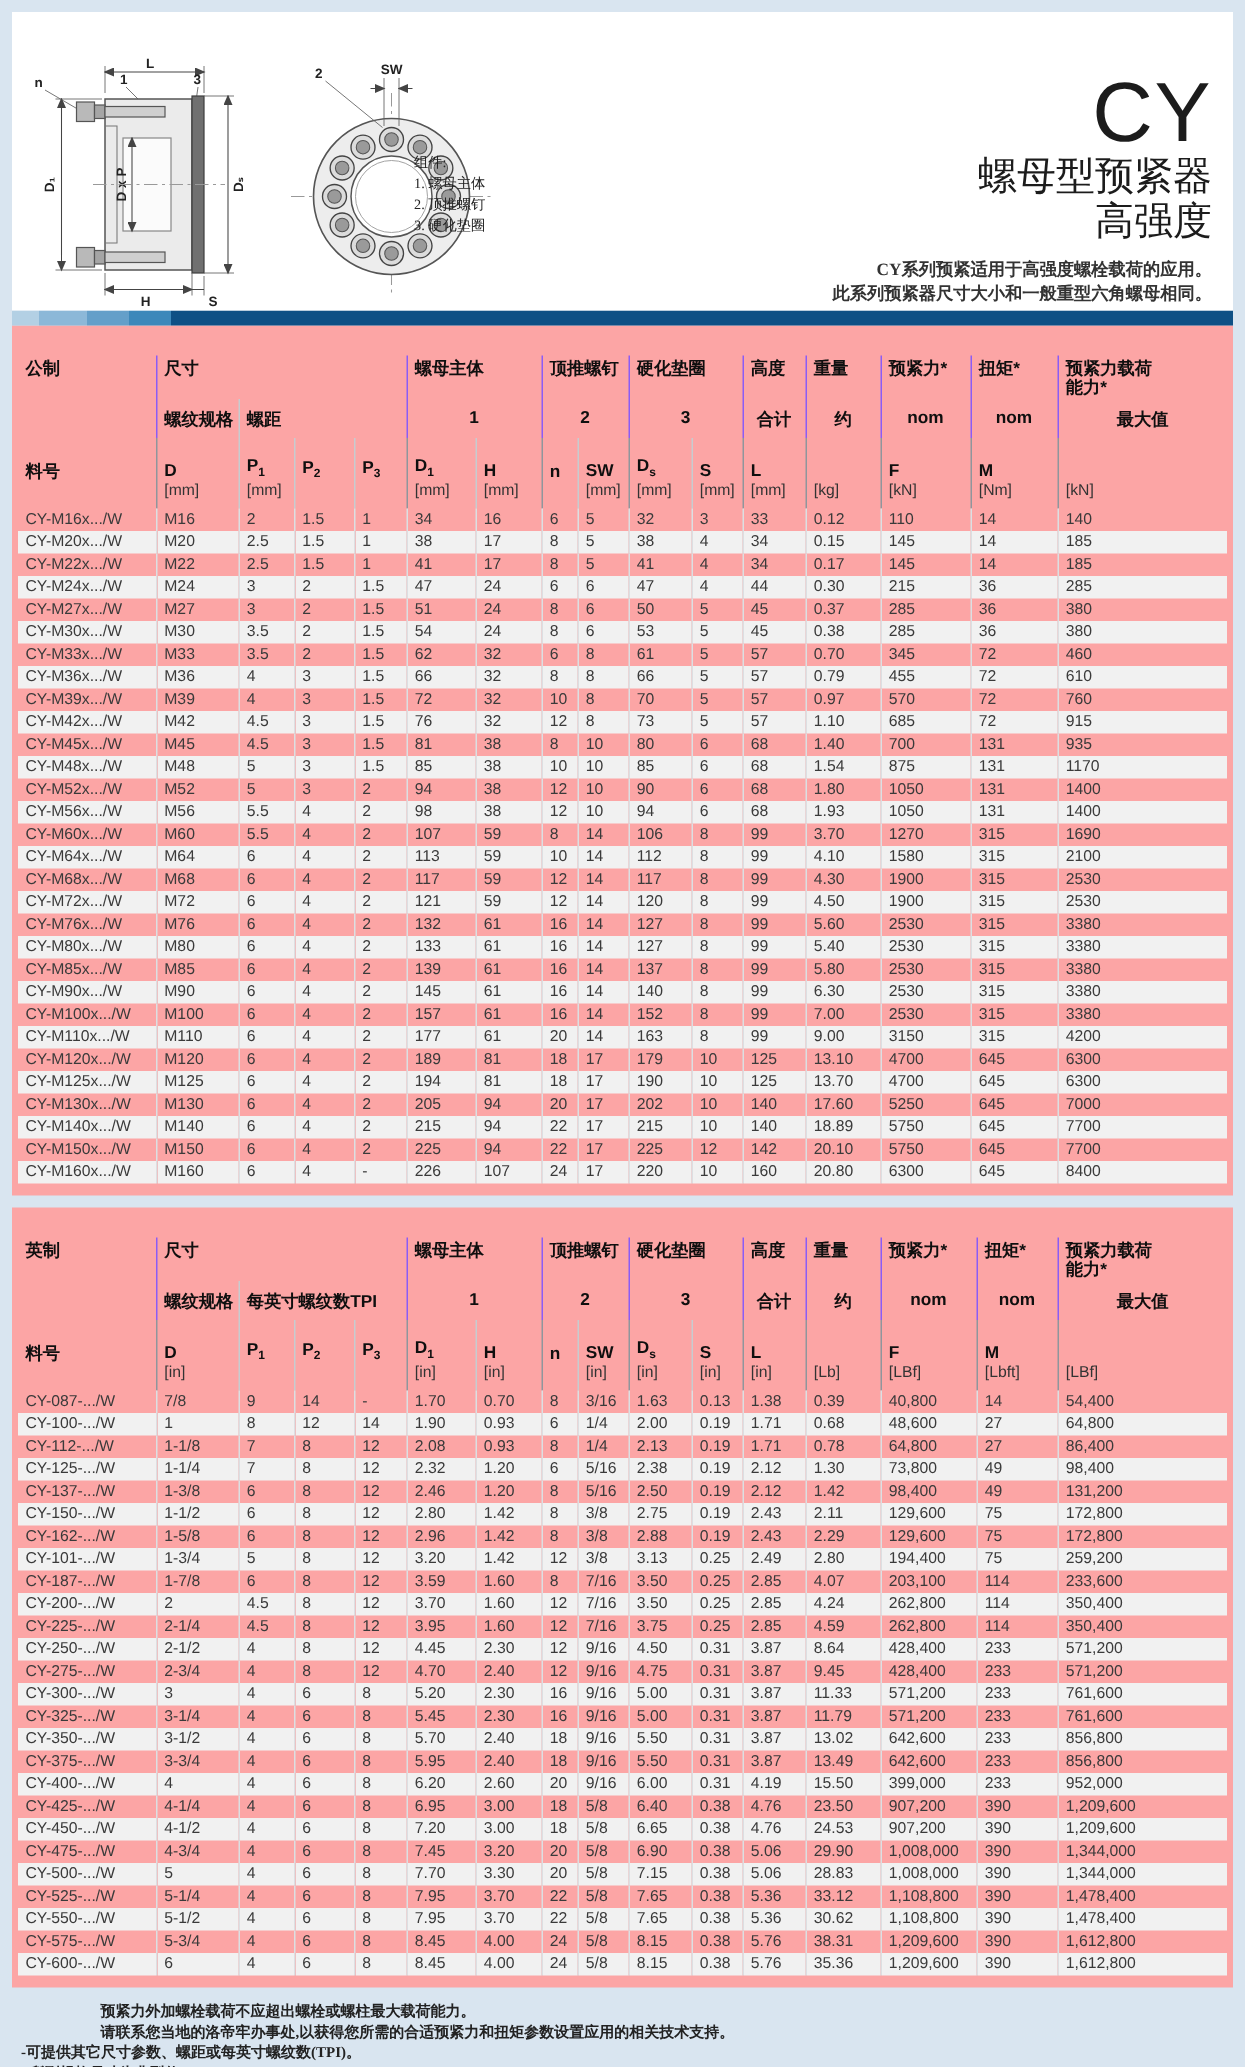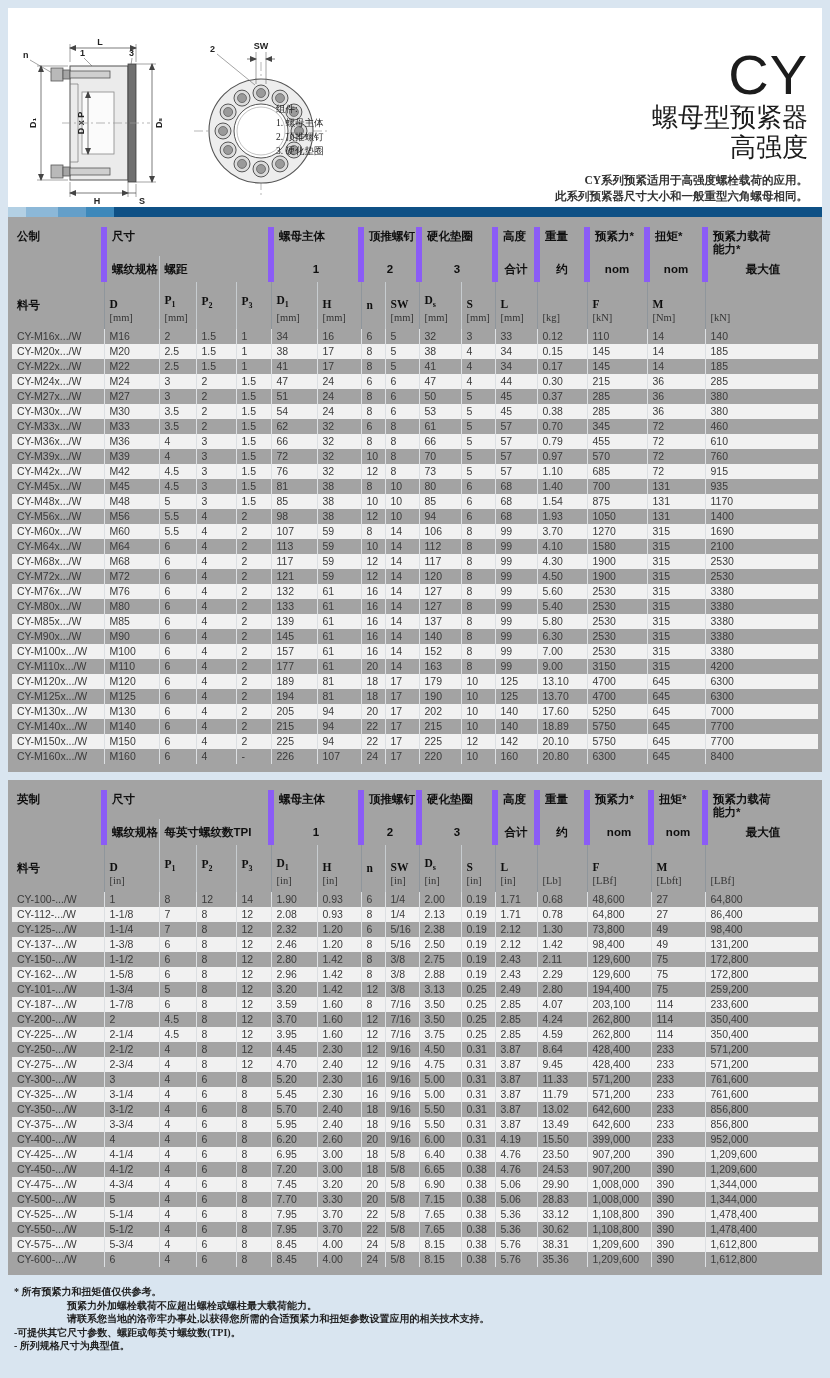--- a/index.html
+++ b/index.html
@@ -14,37 +14,37 @@
   .series{font-size:56px;line-height:54px;font-weight:300;color:#1c1c1c;letter-spacing:1px;}
   .t1,.t2{font-size:26px;line-height:30px;font-weight:300;color:#1c1c1c;}
   .desc{margin-top:10px;font-family:"Liberation Serif","DejaVu Serif",serif;
         font-weight:bold;font-size:11.5px;line-height:16px;color:#333;text-align:right;}
   .accent-bar{display:flex;height:10px;width:100%;}
   .accent-bar .s1{width:18px;background:#b3d0e4;}
   .accent-bar .s2{width:32px;background:#8cb8d8;}
   .accent-bar .s3{width:28px;background:#649fc9;}
   .accent-bar .s4{width:28px;background:#3d88ba;}
   .accent-bar .s5{flex:1;background:#0e5085;}
-  .tbl-panel{background:#a3a3a3;padding:10px 4px 8px 4px;}
+  .tbl-panel{background:#fca5a5;padding:20px 4px 8px 4px;}
   .gap{height:8px;}
   table{border-collapse:collapse;table-layout:fixed;width:806px;}
   th{font-weight:bold;text-align:left;padding:0 0 0 5px;color:#0f0f0f;}
   .r1 th{font-size:11.5px;height:24px;vertical-align:top;padding-top:3px;line-height:13px;}
   .r2 th{font-size:11.5px;height:26px;vertical-align:middle;}
   .r2 th.c{text-align:center;padding-left:0;}
   .cap{max-width:60px;}
   .col-labels th{height:42px;vertical-align:bottom;padding-bottom:5px;font-size:11.5px;line-height:13px;
-                 border-left:1px solid #c7ccd0;font-family:Liberation Serif, serif;}
+                 border-left:1px solid #c7ccd0;}
   .col-labels th:first-child{border-left:none;}
   .col-labels th:nth-child(2),.col-labels th:nth-child(6),.col-labels th:nth-child(8),
   .col-labels th:nth-child(10),.col-labels th:nth-child(12),.col-labels th:nth-child(13),
   .col-labels th:nth-child(14),.col-labels th:nth-child(15),.col-labels th:nth-child(16){border-left-color:#8f969c;}
   .col-labels .unit{font-weight:normal;font-size:10.5px;color:#333;min-height:12px;}
   .col-labels sub{font-size:8px;}
-  .bl{border-left:6px solid #8b5cf6;}
+  .bl{border-left:1px solid #8b5cf6;}
   .blm{border-left:1px solid #c7ccd0;}
   tbody td{height:15px;font-size:10.5px;line-height:15px;padding:0 0 0 5px;white-space:nowrap;
            overflow:hidden;color:#3a3a3a;border-left:1px solid #dcdfe2;}
   tbody td:first-child{border-left:none;}
   tbody tr:nth-child(even){background:#f1f1f1;}
   .footnotes{padding:10px 6px 0 6px;font-family:"Liberation Serif","DejaVu Serif",serif;
              font-weight:bold;font-size:10px;line-height:13.5px;color:#222;}
   .fn-ind{padding-left:5px;margin-left:48px;}
   svg text{font-family:"Liberation Sans","DejaVu Sans",sans-serif;font-size:9px;font-weight:bold;fill:#222;}
   svg .thin{stroke:#666;stroke-width:0.6;}
@@ -506,20 +506,38 @@
             <td>10</td>
             <td>85</td>
             <td>6</td>
             <td>68</td>
             <td>1.54</td>
             <td>875</td>
             <td>131</td>
             <td>1170</td>
           </tr>
           <tr>
+            <td>CY-M52x.../W</td>
+            <td>M52</td>
+            <td>5</td>
+            <td>3</td>
+            <td>2</td>
+            <td>94</td>
+            <td>38</td>
+            <td>12</td>
+            <td>10</td>
+            <td>90</td>
+            <td>6</td>
+            <td>68</td>
+            <td>1.80</td>
+            <td>1050</td>
+            <td>131</td>
+            <td>1400</td>
+          </tr>
+          <tr>
             <td>CY-M56x.../W</td>
             <td>M56</td>
             <td>5.5</td>
             <td>4</td>
             <td>2</td>
             <td>98</td>
             <td>38</td>
             <td>12</td>
             <td>10</td>
             <td>94</td>
@@ -934,20 +952,38 @@
               <div class="unit">[Lbft]</div>
             </th>
             <th>
               <div><span></span></div>
               <div class="unit">[LBf]</div>
             </th>
           </tr>
       </thead>
       <tbody id="imperial-body">
           <tr>
+            <td>CY-087-.../W</td>
+            <td>7/8</td>
+            <td>9</td>
+            <td>14</td>
+            <td>-</td>
+            <td>1.70</td>
+            <td>0.70</td>
+            <td>8</td>
+            <td>3/16</td>
+            <td>1.63</td>
+            <td>0.13</td>
+            <td>1.38</td>
+            <td>0.39</td>
+            <td>40,800</td>
+            <td>14</td>
+            <td>54,400</td>
+          </tr>
+          <tr>
             <td>CY-100-.../W</td>
             <td>1</td>
             <td>8</td>
             <td>12</td>
             <td>14</td>
             <td>1.90</td>
             <td>0.93</td>
             <td>6</td>
             <td>1/4</td>
             <td>2.00</td>
@@ -1388,20 +1424,19 @@
             <td>35.36</td>
             <td>1,209,600</td>
             <td>390</td>
             <td>1,612,800</td>
           </tr>
         </tbody>
     </table>
   </div>
 
   <div class="footnotes">
-    <div>* 所有预紧力和扭矩值仅供参考。</div>
     <div class="fn-ind">预紧力外加螺栓载荷不应超出螺栓或螺柱最大载荷能力。</div>
     <div class="fn-ind">请联系您当地的洛帝牢办事处,以获得您所需的合适预紧力和扭矩参数设置应用的相关技术支持。</div>
     <div>-可提供其它尺寸参数、螺距或每英寸螺纹数(TPI)。</div>
     <div>- 所列规格尺寸为典型值。</div>
   </div>
 
 </div>
 
 </body></html>

